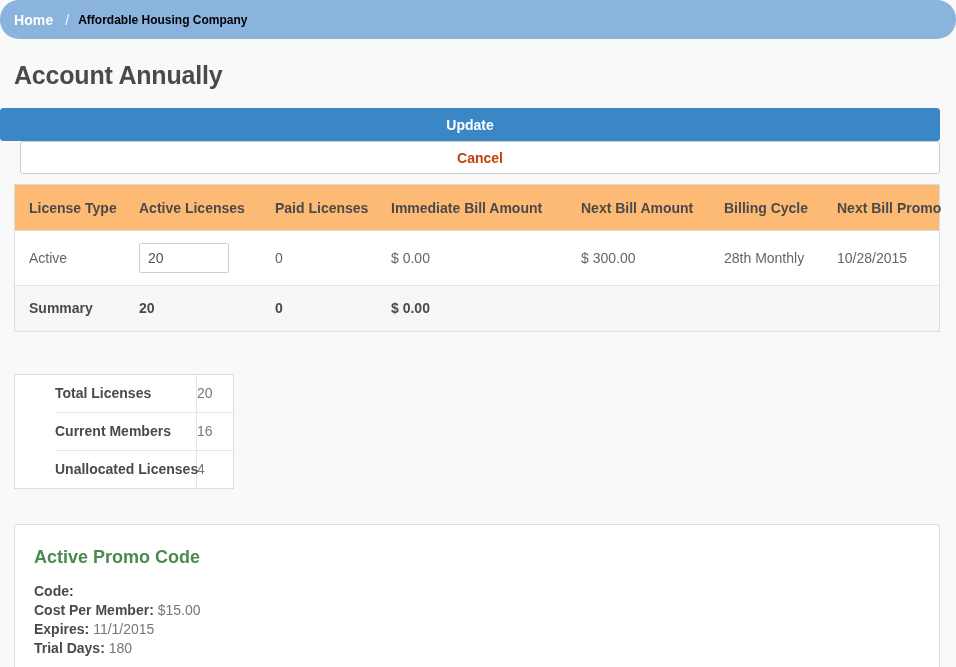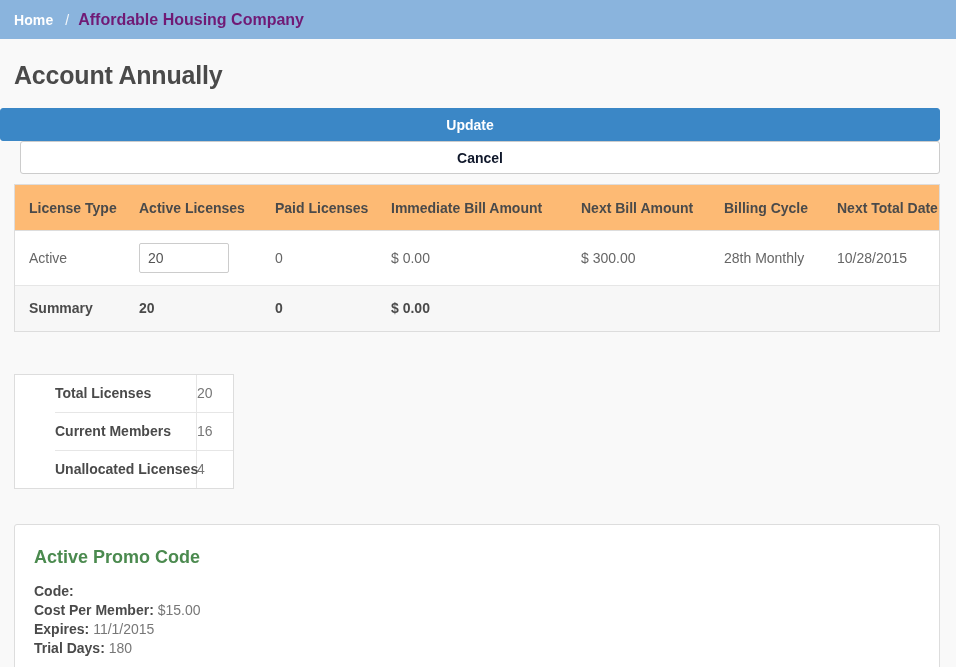--- a/index.html
+++ b/index.html
@@ -18,38 +18,39 @@
   }
 
   
   .breadcrumb-bar {
     height: 39px;
     background: #8ab4dd;
     display: flex;
     align-items: center;
     padding: 0 0 0 14px;
     box-sizing: border-box;
+    border-radius: 19px;
   }
   .crumb-link {
     color: #ffffff;
     font-weight: bold;
     font-size: 14px;
     text-decoration: none;
     letter-spacing: 0.1px;
   }
   .crumb-sep {
     color: #ffffff;
     font-size: 14px;
     margin: 0 9px 0 12px;
     opacity: 0.9;
   }
   .crumb-current {
-    color: #701a75;
-    font-weight: bold;
-    font-size: 16px;
+    color: #000000;
+    font-weight: bold;
+    font-size: 12px;
   }
 
   
   .page-title {
     margin: 0;
     padding: 22px 0 0 14px;
     font-size: 25px;
     font-weight: bold;
     color: #4a4a4a;
     letter-spacing: -0.2px;
@@ -74,21 +75,21 @@
     height: 33px;
   }
   .btn-primary {
     background: #3b87c6;
     border: 1px solid #3b87c6;
     color: #ffffff;
   }
   .btn-default {
     background: #ffffff;
     border: 1px solid #cccccc;
-    color: #0f172a;
+    color: #c2410c;
     margin-left: 20px;
   }
 
   
   .table-wrap {
     margin: 10px 16px 0 14px;
     border: 1px solid #dddddd;
     background: #ffffff;
     box-sizing: border-box;
   }
@@ -230,21 +231,21 @@
 <div class="table-wrap">
   <table class="licenses">
     <thead>
       <tr>
         <th class="c-type">License Type</th>
         <th class="c-active">Active Licenses</th>
         <th class="c-paid">Paid Licenses</th>
         <th class="c-imm">Immediate Bill Amount</th>
         <th class="c-next">Next Bill Amount</th>
         <th class="c-cycle">Billing Cycle</th>
-        <th class="c-date">Next Total Date</th>
+        <th class="c-date">Next Bill Promo</th>
       </tr>
     </thead>
     <tbody>
       <tr>
         <td class="c-type">Active</td>
         <td class="c-active">
           <input type="text" class="lic-input" value="20" style="">
         </td>
         <td class="c-paid">0</td>
         <td class="c-imm">$ 0.00</td>

